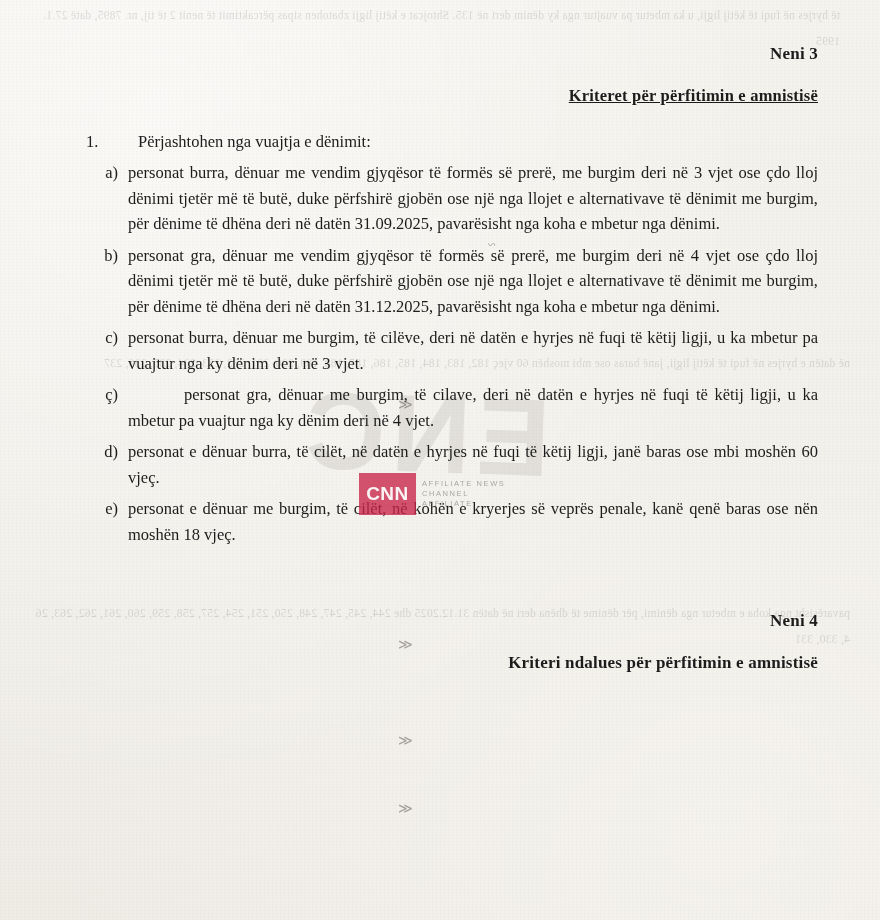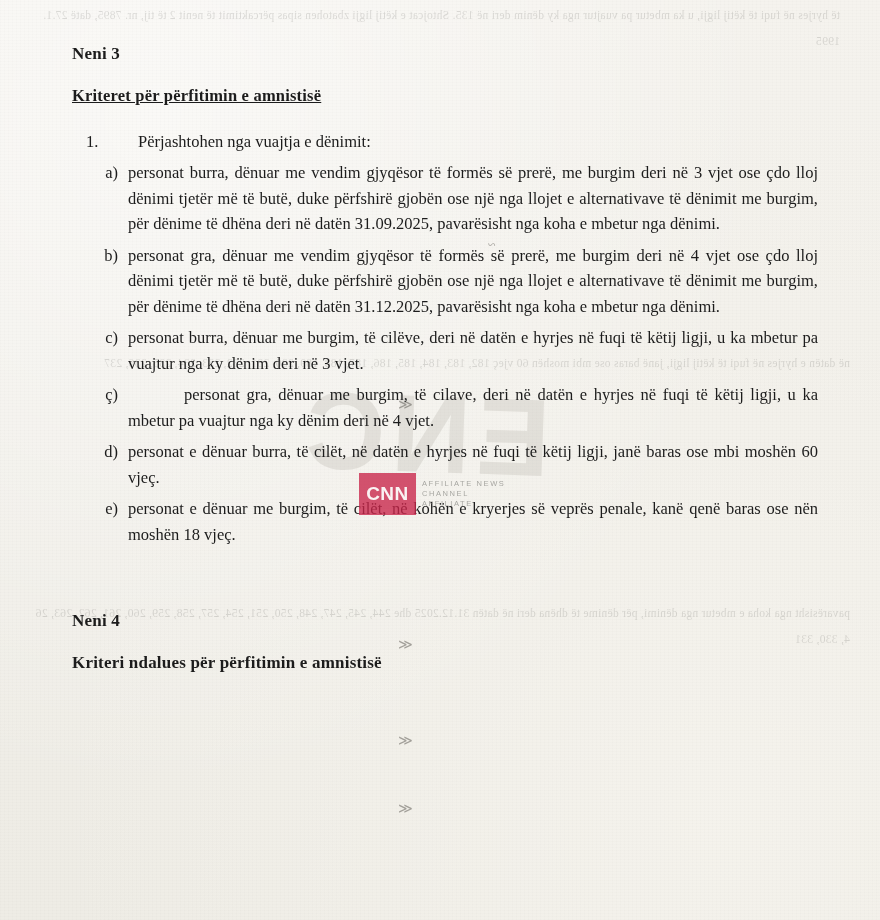--- a/index.html
+++ b/index.html
@@ -55,21 +55,21 @@
   .gl-mid   { top: 350px; left: 30px;  width: 820px; }
   .gl-bot   { top: 600px; left: 30px;  width: 820px; }
 
   .content {
     position: absolute;
     inset: 0;
     padding: 44px 62px 0 72px;
     box-sizing: border-box;
   }
   .heading {
-    text-align: left;
+    text-align: right;
     font-size: 17px;
     font-weight: 700;
     letter-spacing: 0.2px;
   }
   .heading.sub {
     margin-top: 22px;
     font-size: 16.5px;
     text-decoration: underline;
   }
   .lead {

